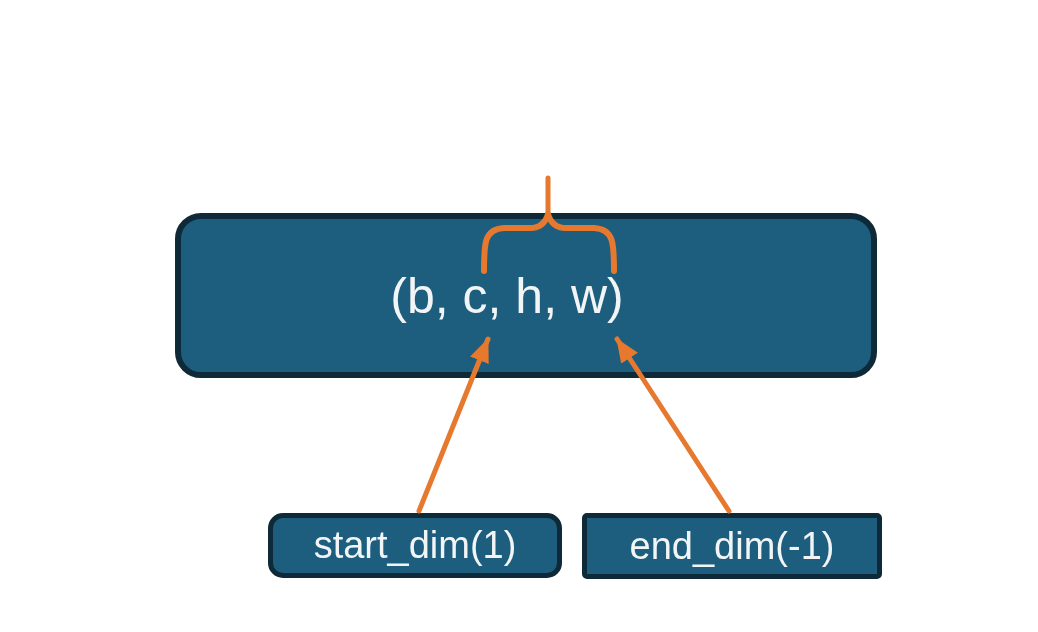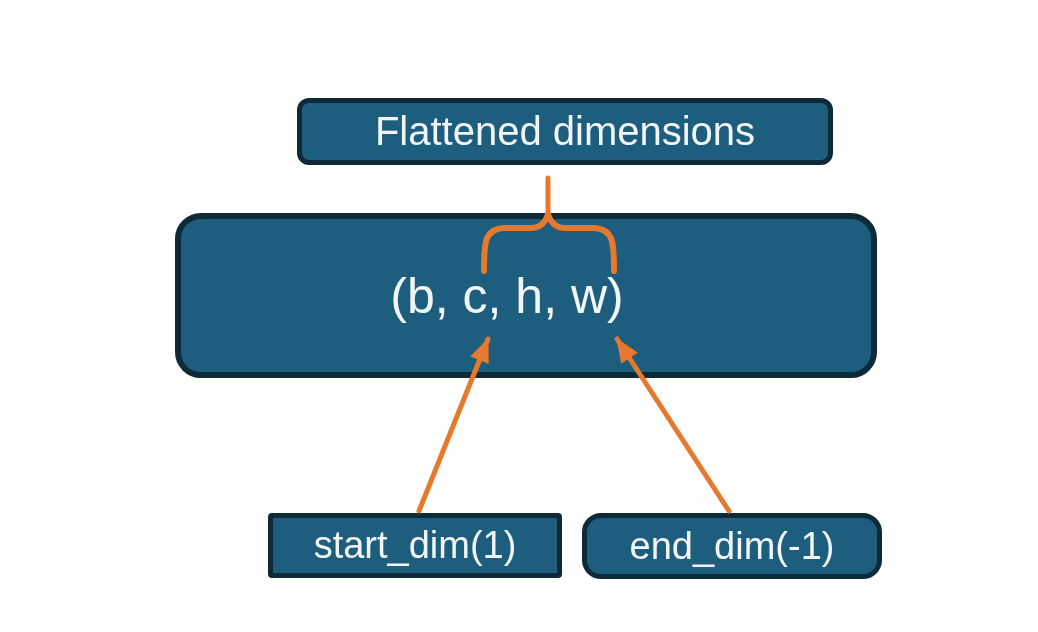--- a/index.html
+++ b/index.html
@@ -30,44 +30,41 @@
     left:297px;top:98px;width:536px;height:67px;
     border-radius:12px;font-size:40px;
   }
   .tensor-box{
     left:175px;top:213px;width:702px;height:165px;
     border-radius:26px;border-width:6px;font-size:50px;
     padding-right:38px;
   }
   .start-box{
     left:268px;top:513px;width:294px;height:65px;
-    border-radius:4px;font-size:38px;
+    border-radius:15px;font-size:38px;
   }
   .end-box{
     left:582px;top:513px;width:300px;height:66px;
-    border-radius:19px;font-size:38px;
+    border-radius:5px;font-size:38px;
   }
   .overlay{
     position:absolute;left:0;top:0;width:1038px;height:632px;
     pointer-events:none;
   }
   .orange-stroke{
     stroke:var(--accent);fill:none;
     stroke-linecap:round;stroke-linejoin:round;
   }
   .arrowhead{fill:var(--accent);}
 </style>
 </head>
 <body>
 
 <div class="canvas">
 
-  <div class="box title-box">
-    <span>Flattened dimensions</span>
-  </div>
 
   <div class="box tensor-box">
     <span>(b, c, h, w)</span>
   </div>
 
   <div class="box start-box">
     <span>start_dim(1)</span>
   </div>
 
   <div class="box end-box">

